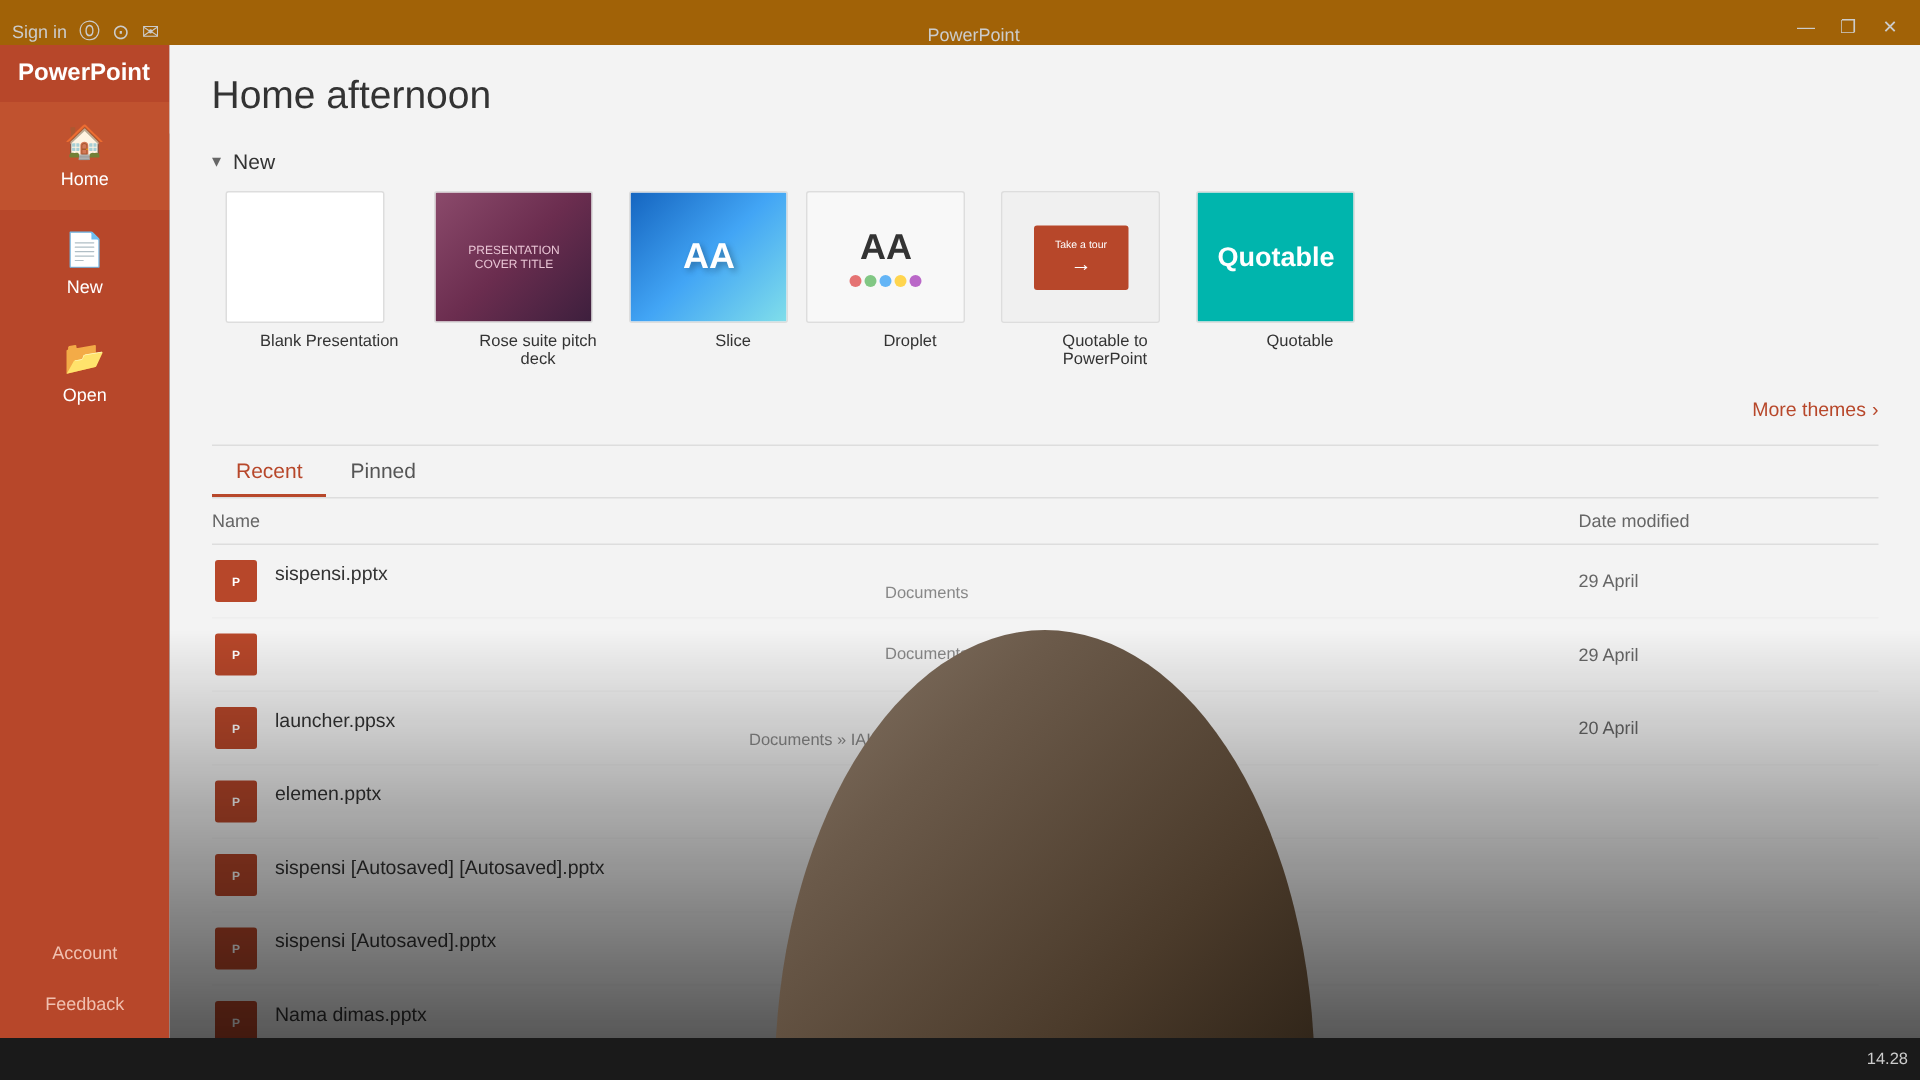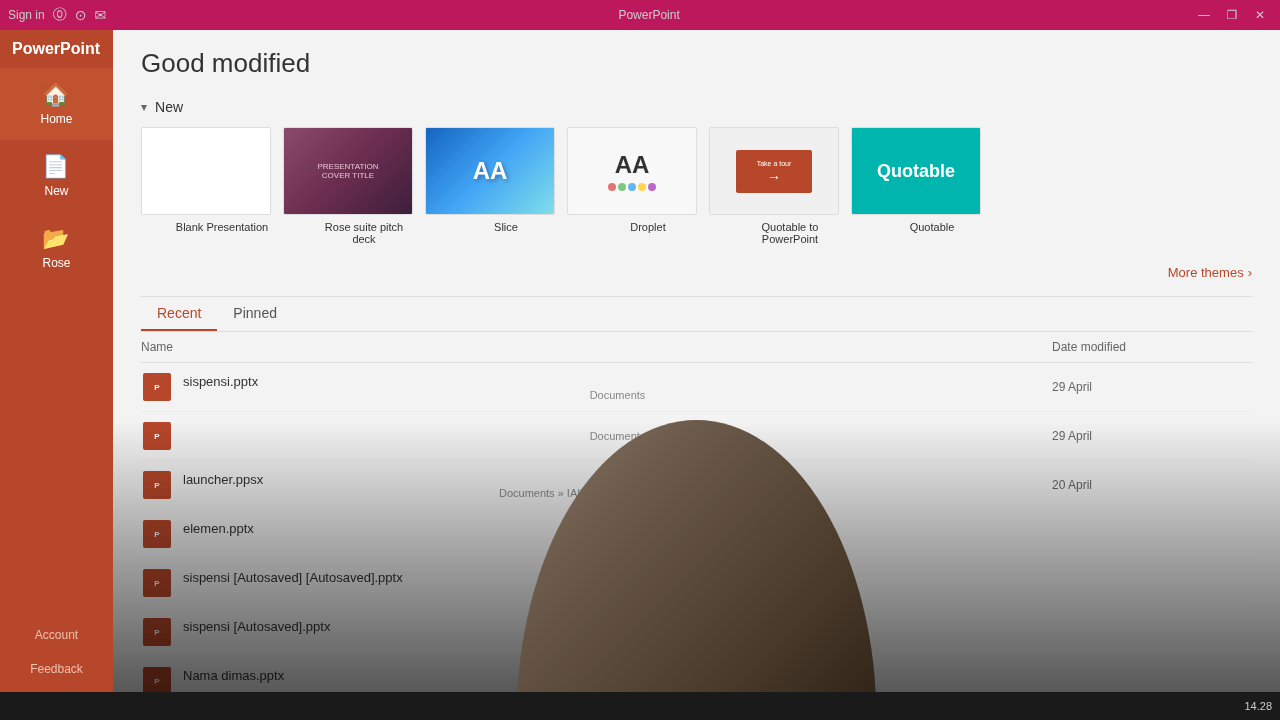--- a/index.html
+++ b/index.html
@@ -1,21 +1,21 @@
 <!DOCTYPE html>
 <html><head>
   <meta charset="utf-8">
   <style>
     * { margin: 0; padding: 0; box-sizing: border-box; }
     body { width: 1280px; height: 720px; overflow: hidden; font-family: 'Segoe UI', sans-serif; background: #2b2b2b; position: relative; }
 
     
     .title-bar {
-      width: 100%; height: 30px; background: #be185d;
-      display: flex; align-items: center; justify-content: space-between;
+      width: 100%; height: 30px; background: #a16207;
+      display: flex; align-items: flex-end; justify-content: space-between;
       padding: 0 8px; position: absolute; top: 0; left: 0; z-index: 100;
     }
     .title-bar-title { color: #ccc; font-size: 12px; flex: 1; text-align: center; }
     .title-bar-controls { display: flex; gap: 4px; }
     .title-bar-btn { color: #ccc; font-size: 12px; width: 24px; height: 24px; display: flex; align-items: center; justify-content: center; cursor: pointer; }
     .title-bar-left { display: flex; align-items: center; gap: 8px; }
     .sign-in-area { display: flex; align-items: center; gap: 8px; }
     .sign-in-text { color: #ccc; font-size: 12px; cursor: pointer; }
     .title-icon { color: #ccc; font-size: 14px; }
 
@@ -64,21 +64,21 @@
     .section-chevron { font-size: 12px; color: #666; }
 
     
     .templates-row {
       display: flex; gap: 12px; padding: 4px 0 16px; flex-wrap: nowrap; overflow: hidden;
     }
     .template-item {
       display: flex; flex-direction: column; align-items: center; cursor: pointer; flex-shrink: 0;
     }
     .template-thumb {
-      width: 130px; height: 88px; border: 1px solid #ddd; border-radius: 2px;
+      width: 106px; height: 88px; border: 1px solid #ddd; border-radius: 2px;
       overflow: hidden; display: flex; align-items: center; justify-content: center;
       background: white; margin-bottom: 6px;
     }
     .template-name { font-size: 11px; color: #333; text-align: center; max-width: 130px; padding-left: 32px; }
 
     
     .blank-thumb { background: white; width: 100%; height: 100%; }
     .rose-thumb {
       background: linear-gradient(135deg, #8B4A6B 0%, #6B2D4F 50%, #3D1F3D 100%);
       width: 100%; height: 100%; display: flex; align-items: center; justify-content: center; flex-direction: column;
@@ -206,39 +206,39 @@
       <div class="sidebar-item active">
         <span class="sidebar-item-icon">🏠</span>
         <span class="sidebar-item-label">Home</span>
       </div>
       <div class="sidebar-item">
         <span class="sidebar-item-icon">📄</span>
         <span class="sidebar-item-label">New</span>
       </div>
       <div class="sidebar-item">
         <span class="sidebar-item-icon">📂</span>
-        <span class="sidebar-item-label">Rose</span>
+        <span class="sidebar-item-label">Open</span>
       </div>
     </div>
     <div class="sidebar-bottom">
       <div class="sidebar-bottom-item">
         <span>Account</span>
       </div>
       <div class="sidebar-bottom-item">
         <span>Feedback</span>
       </div>
       <div class="sidebar-bottom-item">
         <span>Options</span>
       </div>
     </div>
   </div>
 
   <div class="main-content">
     <div class="header">
-      <span class="header-title">Good modified</span>
+      <span class="header-title">Home afternoon</span>
     </div>
     <div class="content-area">
 
       <div class="section-header">
         <span class="section-chevron">▾</span>
         <span>New</span>
       </div>
 
       <div class="templates-row">
 

